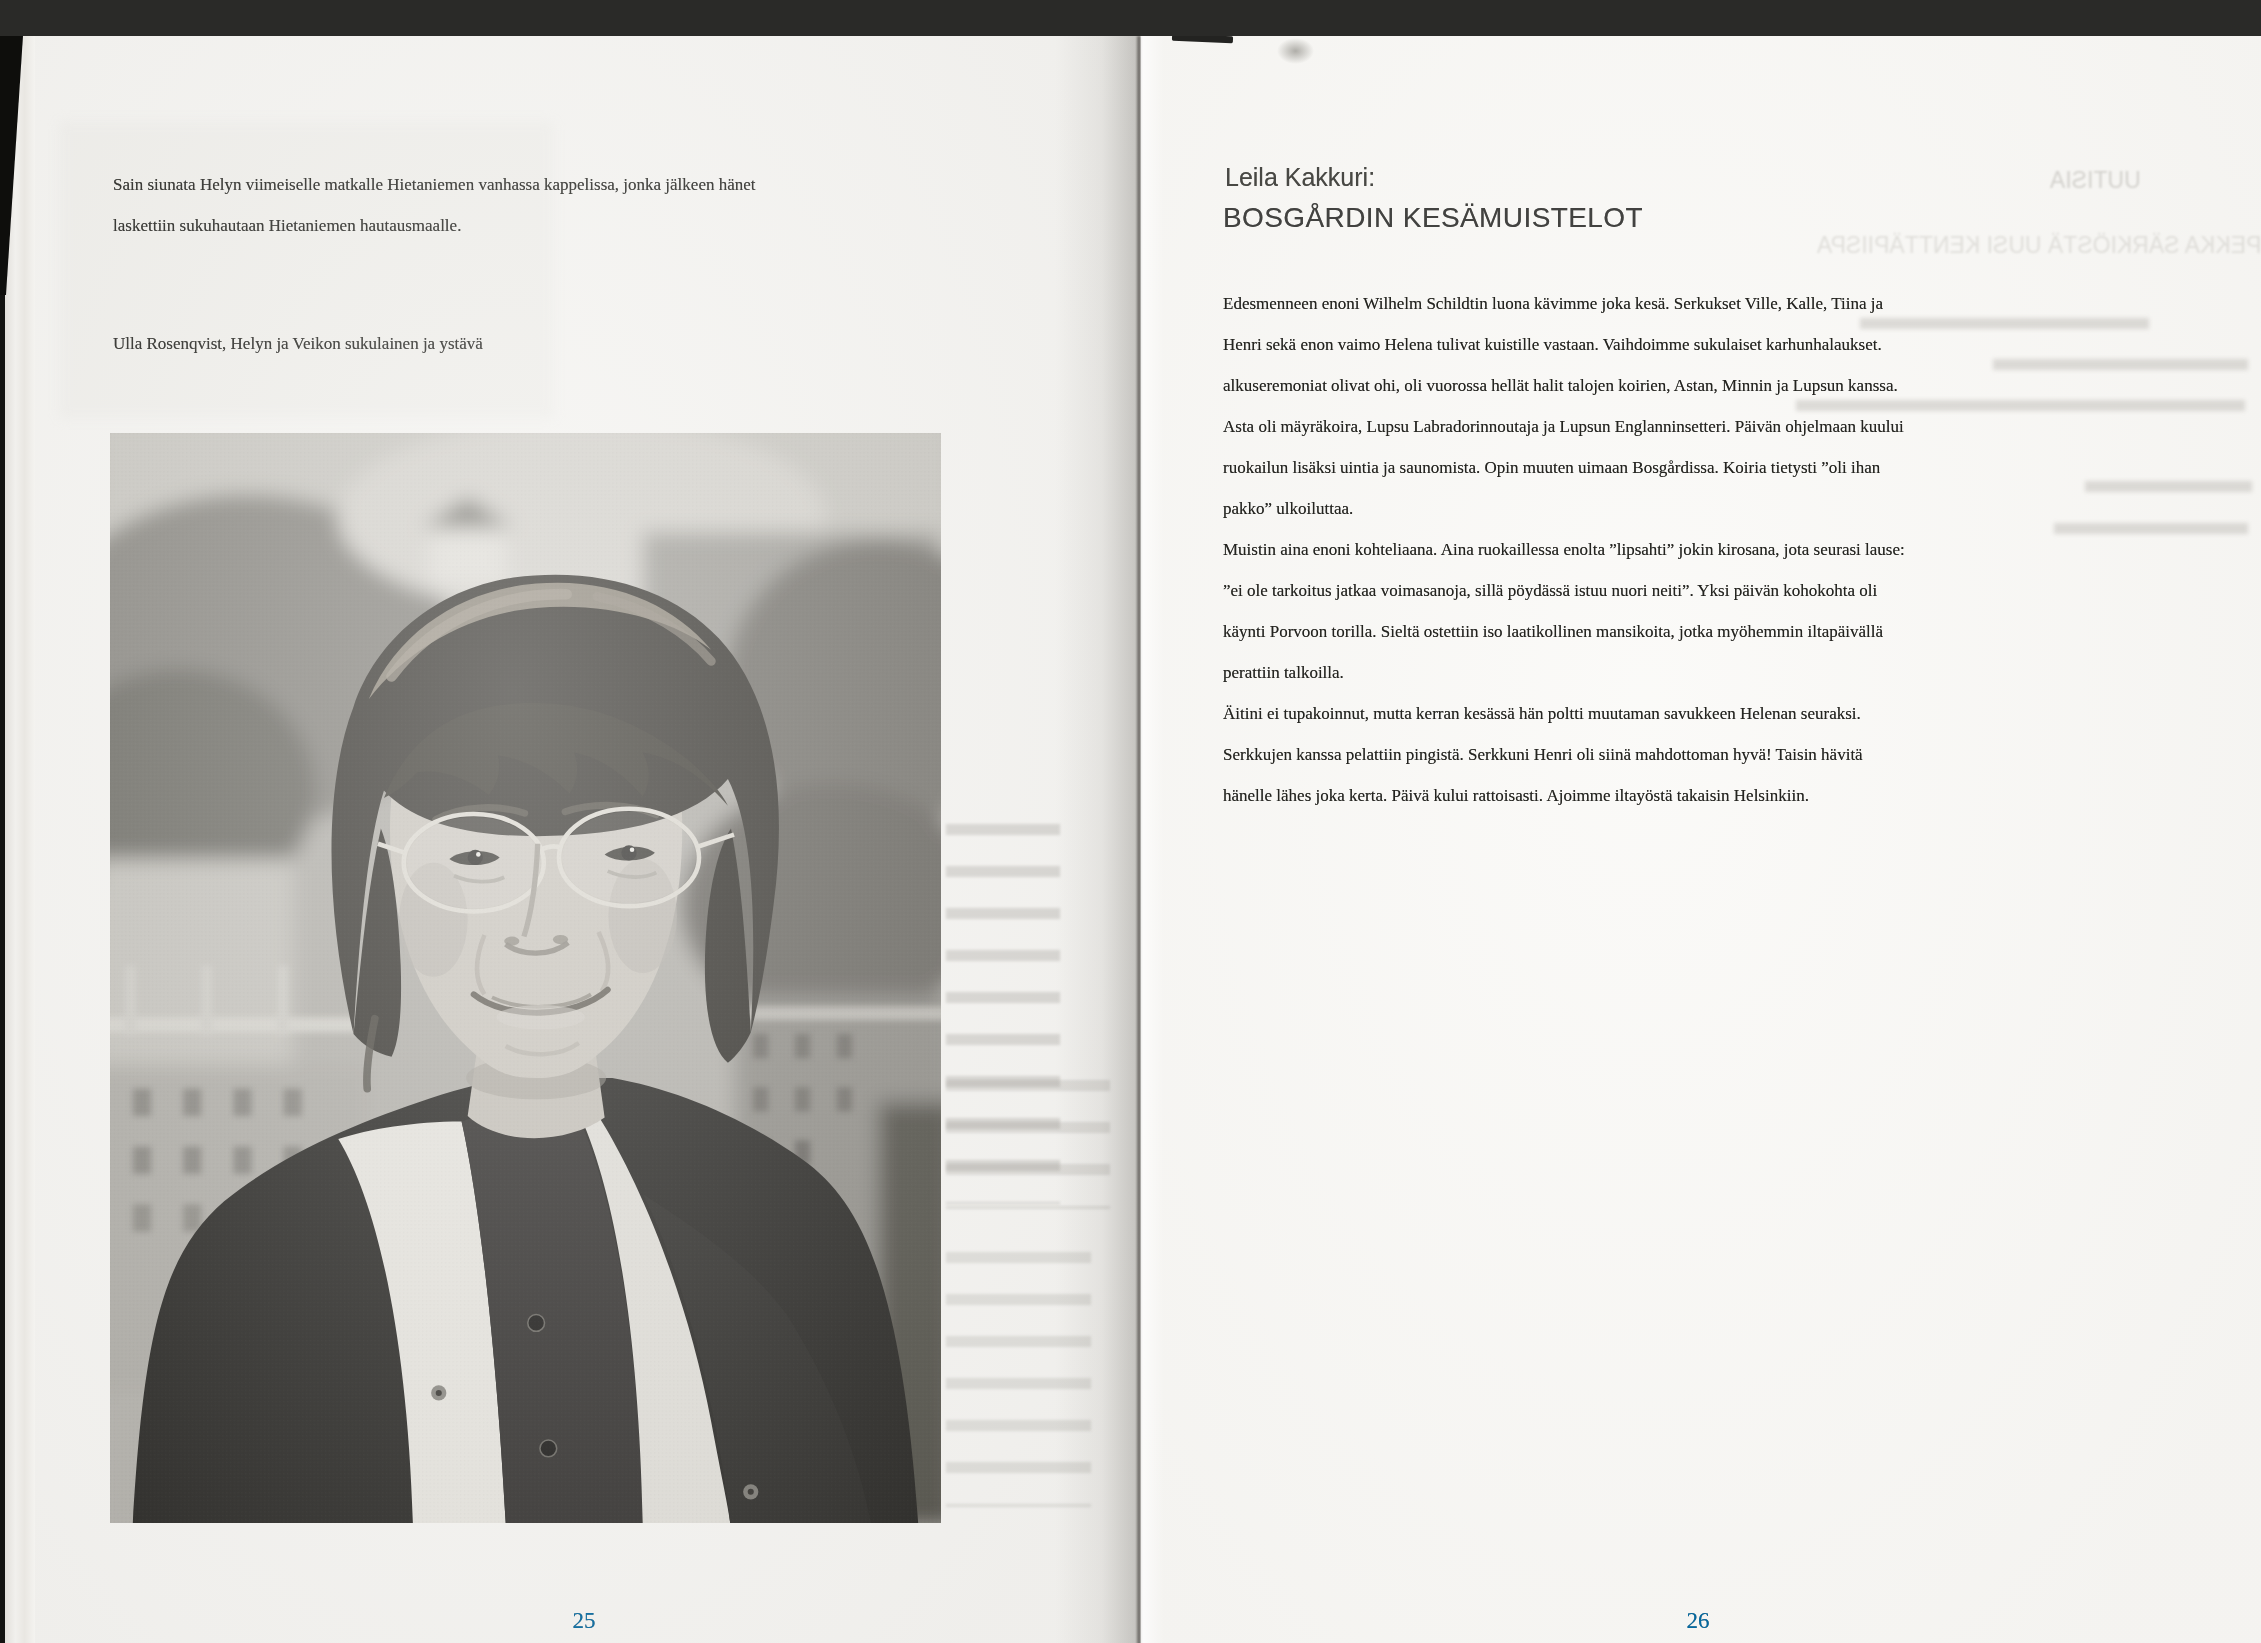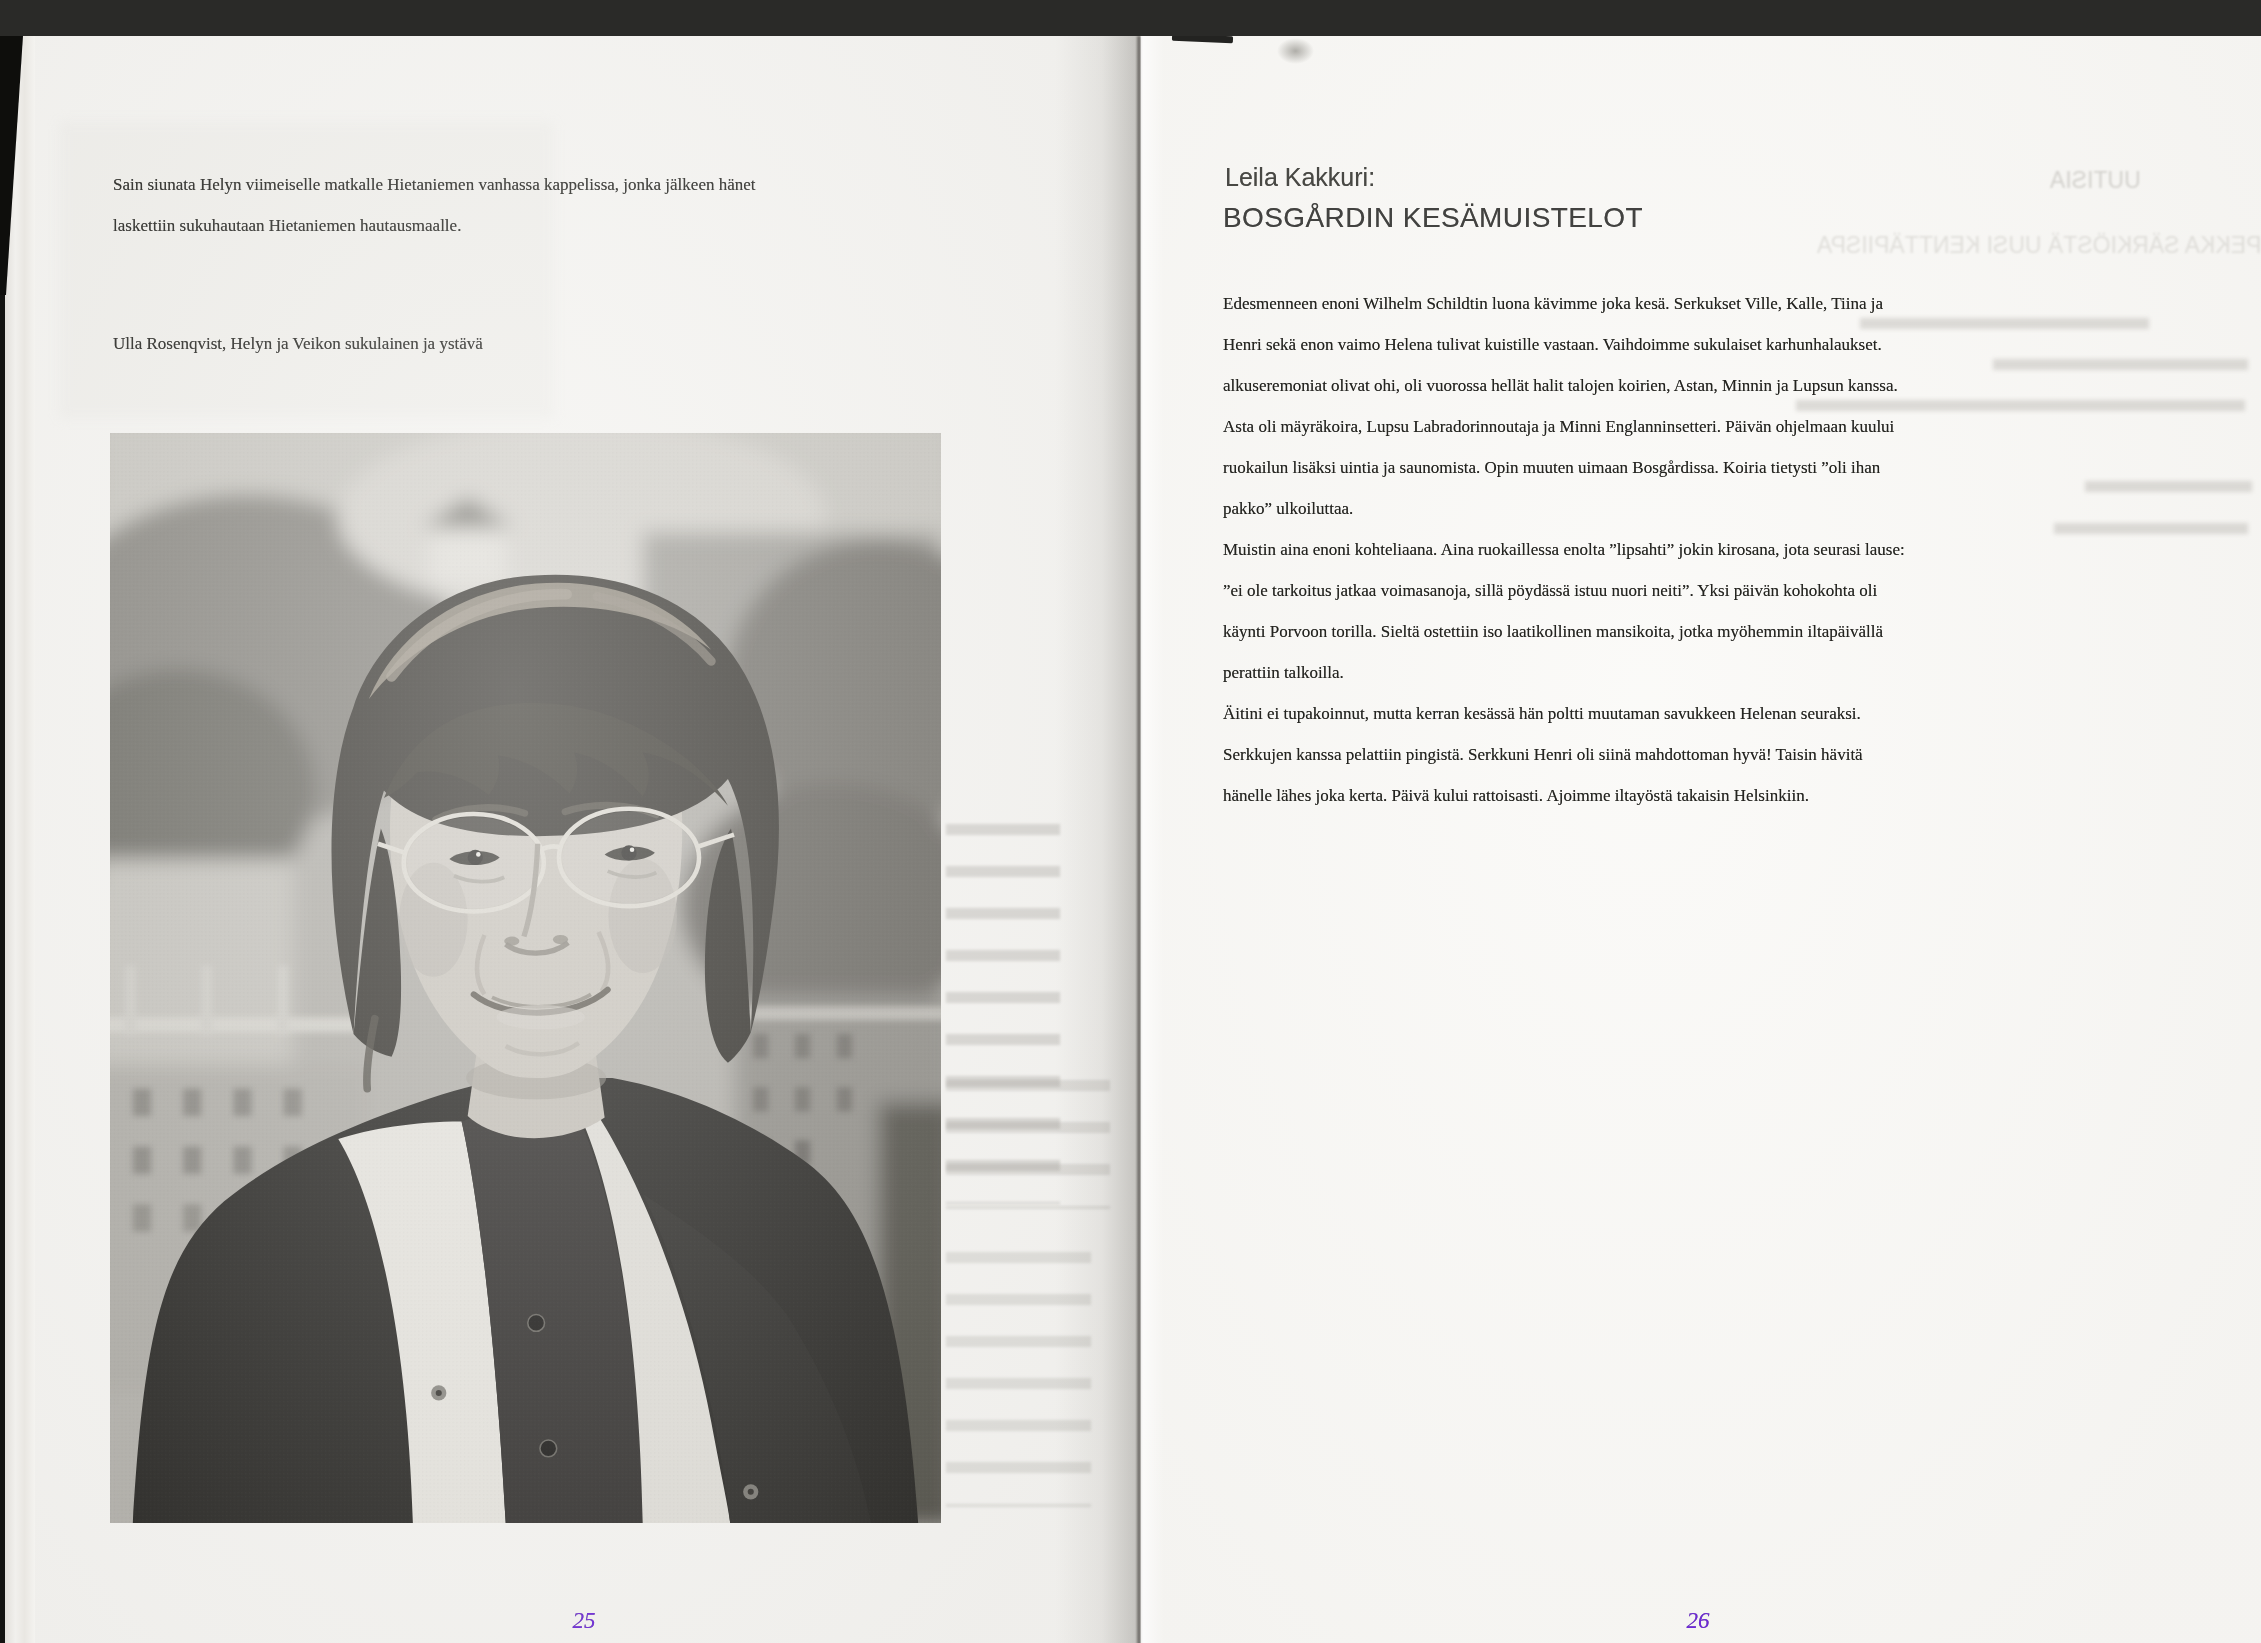--- a/index.html
+++ b/index.html
@@ -31,22 +31,22 @@
   .edge-bottom-black{position:absolute;left:0;top:1631px;width:2261px;height:12px;background:#161614;}
   .mark-top-center{position:absolute;left:1172px;top:-1.5px;width:61px;height:6.8px;background:#232321;
     transform:rotate(2.5deg);border-radius:1.5px;}
   .mark-smudge{position:absolute;left:1277px;top:1.5px;width:37px;height:26px;
     background:radial-gradient(closest-side, rgba(105,103,95,0.5), rgba(105,103,95,0));}
   
   .serif-line{font-size:17px;line-height:41px;white-space:nowrap;color:#242420;
     text-shadow:0 0 0.5px rgba(40,40,36,0.55);}
   .lp-para1{position:absolute;left:113px;top:128px;}
   .lp-caption{position:absolute;left:113px;top:287px;}
-  .pagenum{position:absolute;width:84px;text-align:center;font-size:23px;color:#6d28d9;
-    text-shadow:0 0 0.5px rgba(40,40,36,0.5);font-style:italic;}
+  .pagenum{position:absolute;width:84px;text-align:center;font-size:23px;color:#0369a1;
+    text-shadow:0 0 0.5px rgba(40,40,36,0.5);}
   .lp-pagenum{left:542px;top:1572px;}
   .rp-pagenum{left:1656px;top:1572px;}
   .rp-author{position:absolute;left:1225px;top:125px;
     font-family:"Liberation Sans",sans-serif;font-size:25px;line-height:32px;color:#484844;
     text-shadow:0 0 0.5px rgba(70,70,64,0.5);white-space:nowrap;}
   .rp-title{position:absolute;left:1223px;top:164px;
     font-family:"Liberation Sans",sans-serif;font-size:28px;line-height:35px;letter-spacing:0.4px;
     color:#424240;text-shadow:0 0 0.5px rgba(60,60,56,0.55);white-space:nowrap;}
   .rp-body{position:absolute;left:1223px;top:247px;}
   
@@ -235,21 +235,21 @@
   <div class="ghost-stripe gs4"></div>
   <div class="ghost-stripe gs5"></div>
 
   <div class="rp-author">Leila Kakkuri:</div>
   <div class="rp-title">BOSGÅRDIN KESÄMUISTELOT</div>
 
   <div class="rp-body">
     <div class="serif-line">Edesmenneen enoni Wilhelm Schildtin luona kävimme joka kesä. Serkukset Ville, Kalle, Tiina ja</div>
     <div class="serif-line">Henri sekä enon vaimo Helena tulivat kuistille vastaan. Vaihdoimme sukulaiset karhunhalaukset.</div>
     <div class="serif-line">alkuseremoniat olivat ohi, oli vuorossa hellät halit talojen koirien, Astan, Minnin ja Lupsun kanssa.</div>
-    <div class="serif-line">Asta oli mäyräkoira, Lupsu Labradorinnoutaja ja Minni Englanninsetteri. Päivän ohjelmaan kuului</div>
+    <div class="serif-line">Asta oli mäyräkoira, Lupsu Labradorinnoutaja ja Lupsun Englanninsetteri. Päivän ohjelmaan kuului</div>
     <div class="serif-line">ruokailun lisäksi uintia ja saunomista. Opin muuten uimaan Bosgårdissa. Koiria tietysti ”oli ihan</div>
     <div class="serif-line">pakko” ulkoiluttaa.</div>
     <div class="serif-line">Muistin aina enoni kohteliaana. Aina ruokaillessa enolta ”lipsahti” jokin kirosana, jota seurasi lause:</div>
     <div class="serif-line">”ei ole tarkoitus jatkaa voimasanoja, sillä pöydässä istuu nuori neiti”. Yksi päivän kohokohta oli</div>
     <div class="serif-line">käynti Porvoon torilla. Sieltä ostettiin iso laatikollinen mansikoita, jotka myöhemmin iltapäivällä</div>
     <div class="serif-line">perattiin talkoilla.</div>
     <div class="serif-line">Äitini ei tupakoinnut, mutta kerran kesässä hän poltti muutaman savukkeen Helenan seuraksi.</div>
     <div class="serif-line">Serkkujen kanssa pelattiin pingistä. Serkkuni Henri oli siinä mahdottoman hyvä! Taisin hävitä</div>
     <div class="serif-line">hänelle lähes joka kerta. Päivä kului rattoisasti. Ajoimme iltayöstä takaisin Helsinkiin.</div>
   </div>

